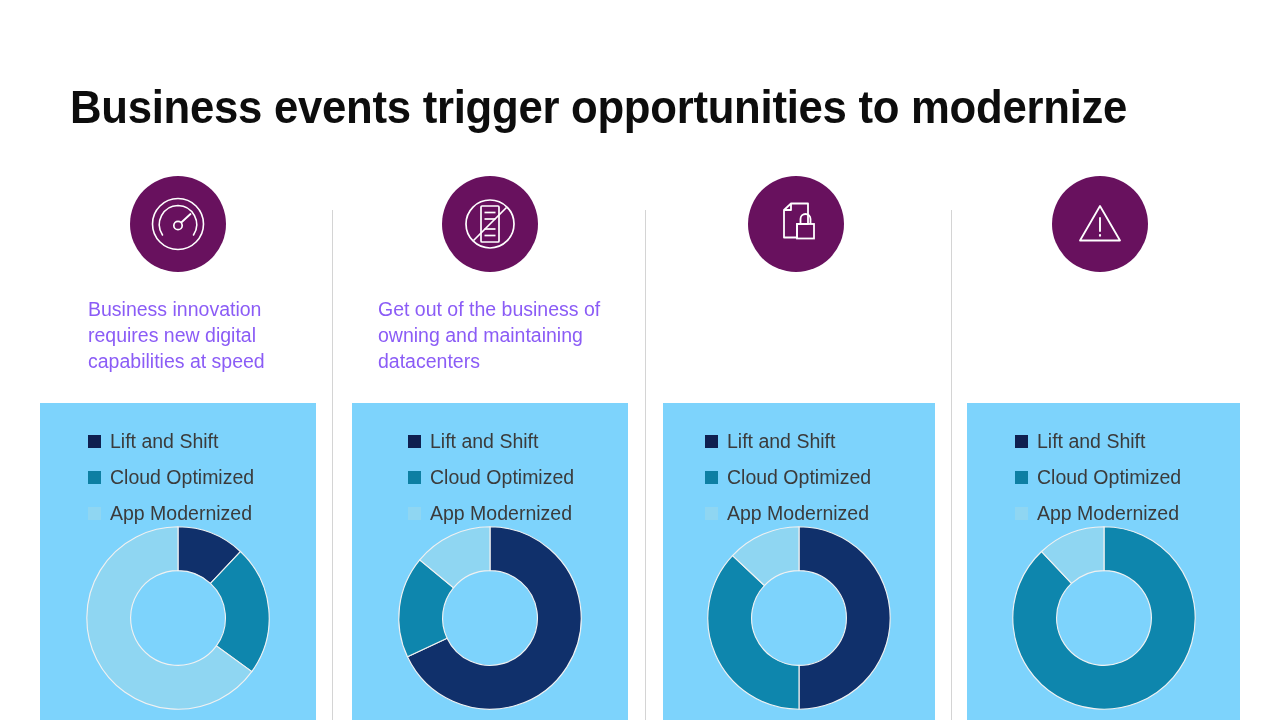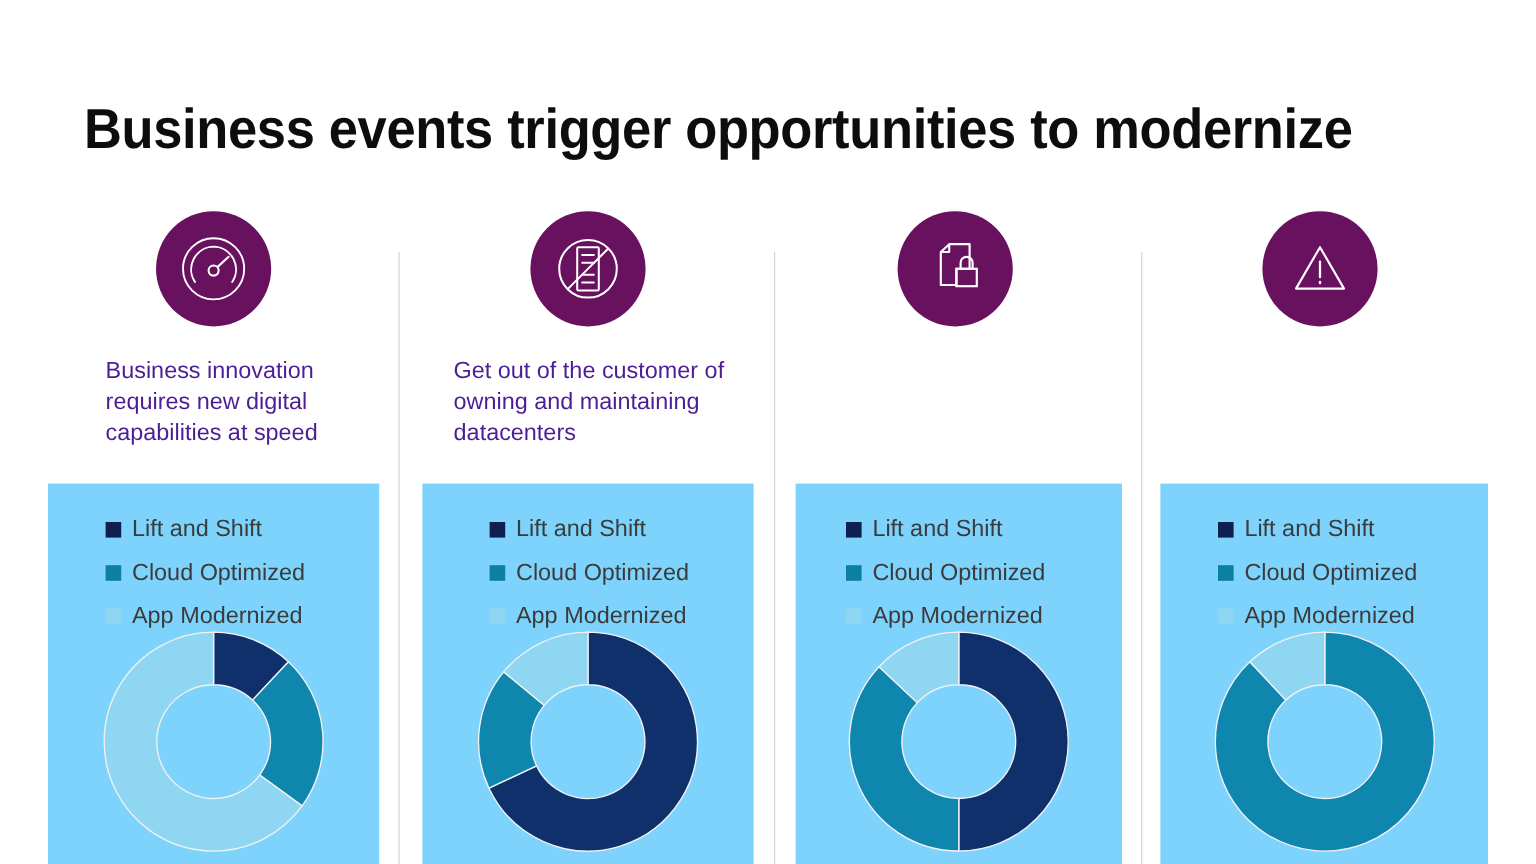--- a/index.html
+++ b/index.html
@@ -90,21 +90,21 @@
 
   .icon-badge svg { display: block; }
 
   
   .caption {
     position: absolute;
     top: 126px;
     width: 240px;
     font-size: 19.5px;
     line-height: 26px;
-    color: #4c1d95;
+    color: #8b5cf6;
     font-weight: normal;
   }
   .col-0 .caption { left: 48px; width: 215px; }
   .col-1 .caption { left: 26px; width: 240px; }
   .col-2 .caption { left: 30px; width: 220px; }
   .col-3 .caption { left: 58px; width: 210px; }
 
   
   .chart-panel {
     position: absolute;
@@ -208,21 +208,21 @@
         <svg width="60" height="60" viewBox="0 0 60 60" aria-hidden="true">
           <rect x="21" y="12" width="18" height="36" rx="1" fill="none" stroke="#ffffff" stroke-width="1.7"></rect>
           <line x1="24.5" y1="18.5" x2="35.5" y2="18.5" stroke="#ffffff" stroke-width="1.7"></line>
           <line x1="24.5" y1="25" x2="35.5" y2="25" stroke="#ffffff" stroke-width="1.7"></line>
           <line x1="24.5" y1="35" x2="35.5" y2="35" stroke="#ffffff" stroke-width="1.7"></line>
           <line x1="24.5" y1="41.5" x2="35.5" y2="41.5" stroke="#ffffff" stroke-width="1.7"></line>
           <circle cx="30" cy="30" r="24" fill="none" stroke="#ffffff" stroke-width="1.7"></circle>
           <line x1="13.5" y1="46.5" x2="46.5" y2="13.5" stroke="#ffffff" stroke-width="1.7"></line>
         </svg>
       </div>
-      <div class="caption">Get out of the customer of owning and maintaining datacenters</div>
+      <div class="caption">Get out of the business of owning and maintaining datacenters</div>
 
       <div class="chart-panel">
         <div class="legend">
           <div class="legend-row">
             <span class="legend-swatch" style="background:#0f2050"></span>
             <span class="legend-label">Lift and Shift</span>
           </div>
           <div class="legend-row">
             <span class="legend-swatch" style="background:#0d7fa3"></span>
             <span class="legend-label">Cloud Optimized</span>

